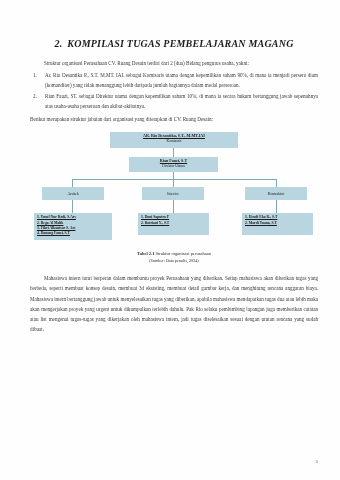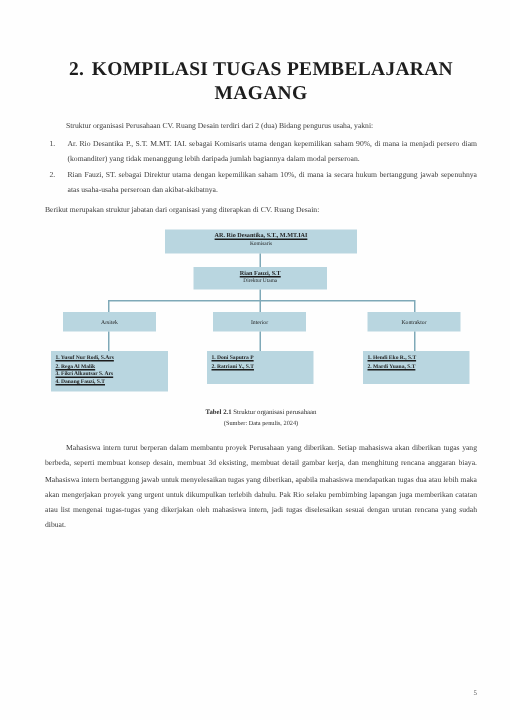--- a/index.html
+++ b/index.html
@@ -11,26 +11,27 @@
     overflow:hidden;
   }
   .page{
     position:relative;
     width:340px;height:480px;
     box-sizing:border-box;
     padding:30px 22px 0 30px;
     background:#fefefe;
   }
   .heading{
-    font-size:13px;
+    font-size:10px;
     font-weight:bold;
     text-align:center;
     letter-spacing:.2px;
     margin:8px 0 9px 0;
     color:#1d1d1d;
+    font-style:italic;
   }
   .heading .num{margin-right:5px;}
   p.body{
     font-size:5.1px;
     line-height:1.98;
     text-align:justify;
     margin:0 0 2px 0;
     color:#3a3a3a;
   }
   p.indent{text-indent:14px;}

